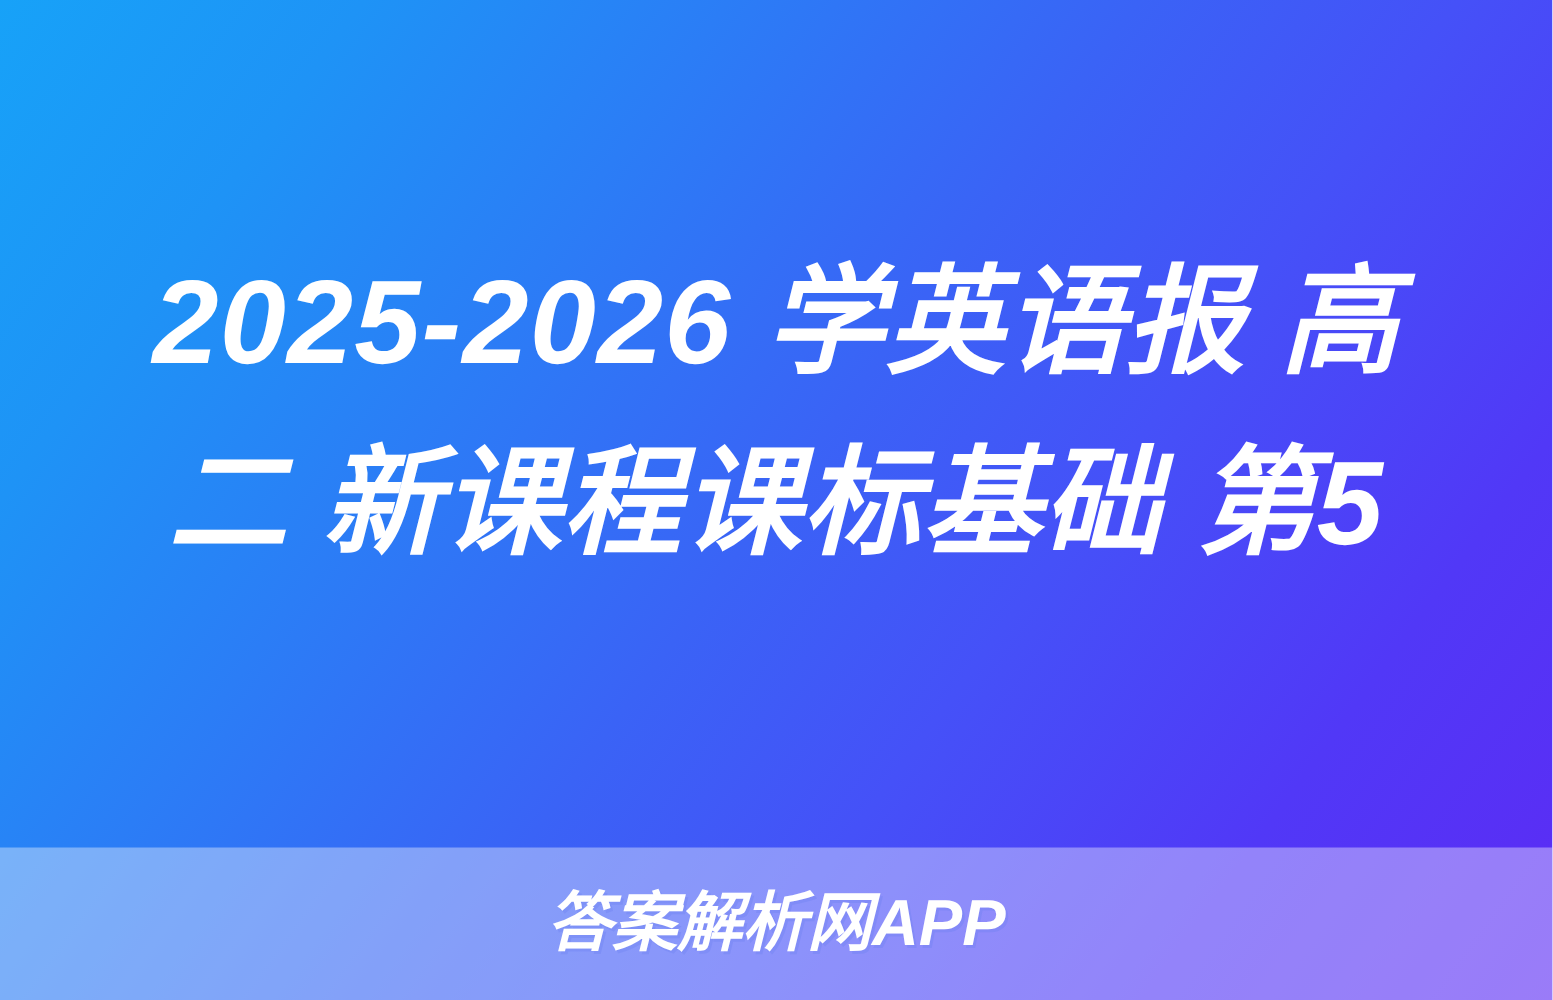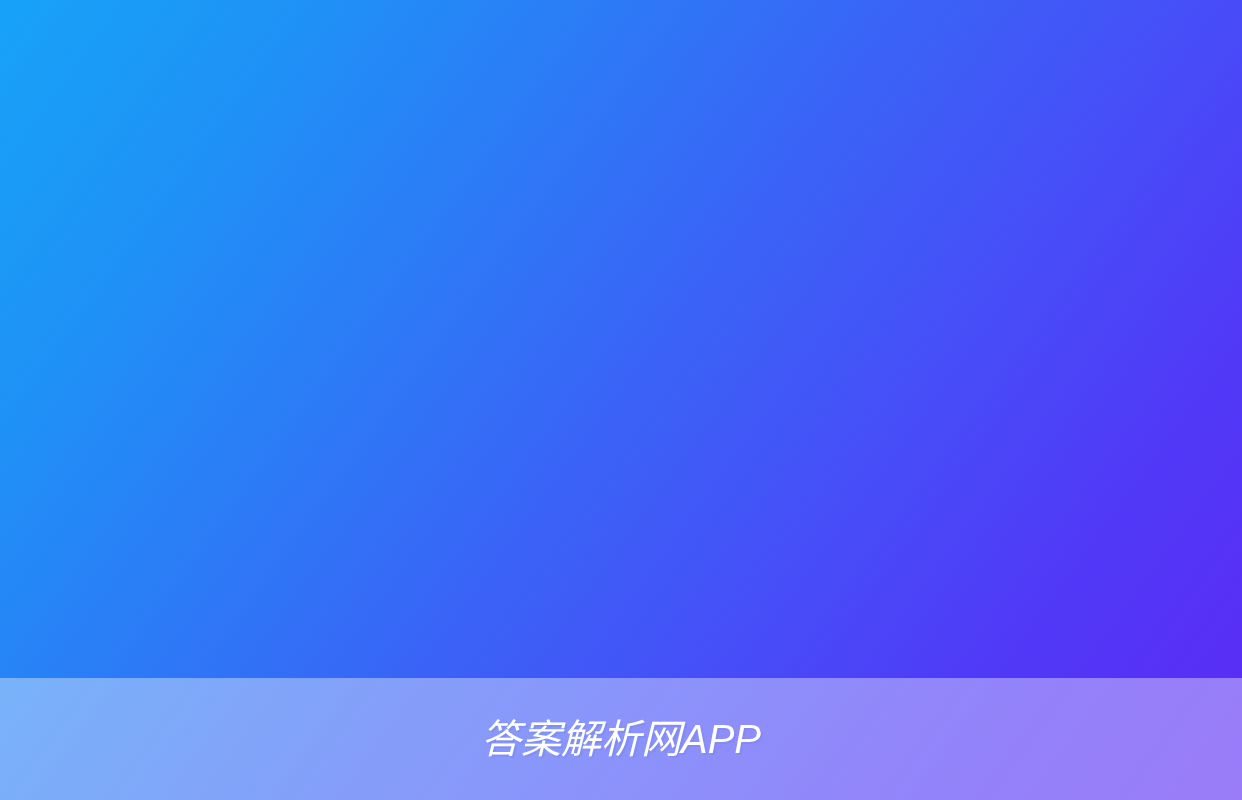--- a/index.html
+++ b/index.html
@@ -58,34 +58,36 @@
     bottom: 0;
     height: 122px;
     background: rgba(255, 255, 255, 0.38);
     display: flex;
     align-items: center;
     justify-content: center;
   }
 
   .brand-band .brand-text {
     color: #ffffff;
-    font-size: 40px;
-    font-weight: 400;
+    font-size: 52px;
+    font-weight: 700;
     font-style: italic;
     letter-spacing: 0px;
     line-height: 1;
     white-space: nowrap;
     text-shadow: 2px 2px 0 rgba(110, 130, 240, 0.35);
   }
 </style>
 </head>
 <body>
 
 <div id="poster">
 
   <div class="headline">
+    <span class="hl-line">2025-2026 学英语报 高</span>
+    <span class="hl-line">二 新课程课标基础 第5</span>
   </div>
 
   <div class="brand-band">
     <span class="brand-text">答案解析网APP</span>
   </div>
 
 </div>
 
 </body></html>

